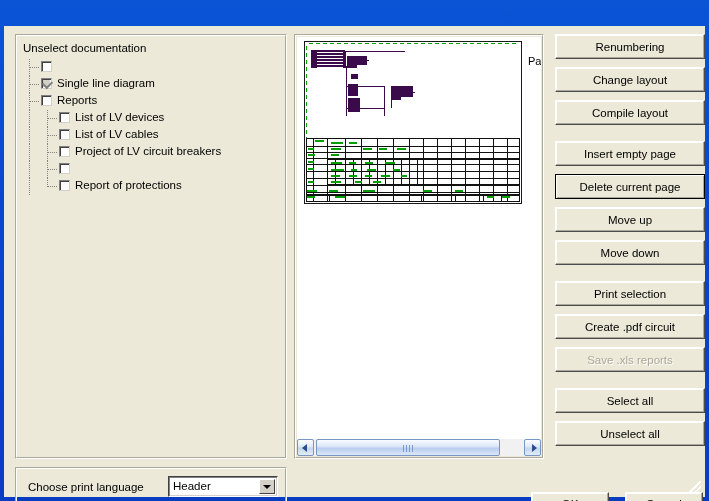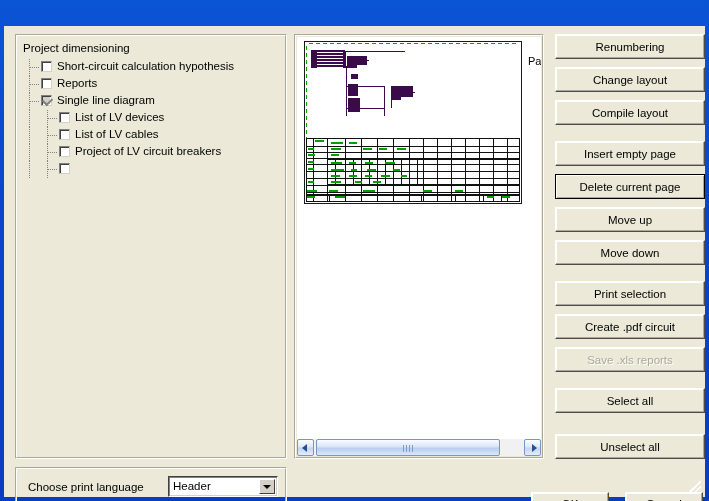--- a/index.html
+++ b/index.html
@@ -196,43 +196,42 @@
 </head>
 <body>
 
 <div id="window">
 
 
   <div id="client">
 
     <div class="groupbox" id="tree-panel">
       <div class="groupbox-inner"></div>
-      <div id="tree-legend">Project dimensioning</div>
+      <div id="tree-legend">Unselect documentation</div>
       <div id="tree-body">
           <div class="tnode">
             <span class="vline" style="left: 6px; top: 0px; height: 17px;"></span>
             <span class="hline" style="left: 7px;"></span>
             <span class="cbox" style="left: 18px;"></span>
-            <span class="tlabel" style="left: 34px;">Short-circuit calculation hypothesis</span>
-          </div>
-          <div class="tnode">
-            <span class="vline" style="left: 6px; top: 0px; height: 17px;"></span>
-            <span class="hline" style="left: 7px;"></span>
-            <span class="cbox" style="left: 18px;"></span>
-            <span class="tlabel" style="left: 34px;">Reports</span>
           </div>
           <div class="tnode">
             <span class="vline" style="left: 6px; top: 0px; height: 17px;"></span>
             <span class="hline" style="left: 7px;"></span>
             <span class="cbox checked" style="left: 18px;">
               <i class="tick"></i>
             </span>
             <span class="tlabel" style="left: 34px;">Single line diagram</span>
           </div>
           <div class="tnode">
+            <span class="vline" style="left: 6px; top: 0px; height: 17px;"></span>
+            <span class="hline" style="left: 7px;"></span>
+            <span class="cbox" style="left: 18px;"></span>
+            <span class="tlabel" style="left: 34px;">Reports</span>
+          </div>
+          <div class="tnode">
             <span class="vline" style="left: 24px; top: 0px; height: 17px;"></span>
             <span class="vline" style="left: 6px; top: 0px; height: 17px;"></span>
             <span class="hline" style="left: 25px;"></span>
             <span class="cbox" style="left: 36px;"></span>
             <span class="tlabel" style="left: 52px;">List of LV devices</span>
           </div>
           <div class="tnode">
             <span class="vline" style="left: 24px; top: 0px; height: 17px;"></span>
             <span class="vline" style="left: 6px; top: 0px; height: 17px;"></span>
             <span class="hline" style="left: 25px;"></span>
@@ -244,20 +243,27 @@
             <span class="vline" style="left: 6px; top: 0px; height: 17px;"></span>
             <span class="hline" style="left: 25px;"></span>
             <span class="cbox" style="left: 36px;"></span>
             <span class="tlabel" style="left: 52px;">Project of LV circuit breakers</span>
           </div>
           <div class="tnode">
             <span class="vline" style="left: 24px; top: 0px; height: 17px;"></span>
             <span class="vline" style="left: 6px; top: 0px; height: 17px;"></span>
             <span class="hline" style="left: 25px;"></span>
             <span class="cbox" style="left: 36px;"></span>
+          </div>
+          <div class="tnode">
+            <span class="vline" style="left: 24px; top: 0px; height: 9px;"></span>
+            <span class="vline" style="left: 6px; top: 0px; height: 17px;"></span>
+            <span class="hline" style="left: 25px;"></span>
+            <span class="cbox" style="left: 36px;"></span>
+            <span class="tlabel" style="left: 52px;">Report of protections</span>
           </div>
         </div>
     </div>
 
     <div class="groupbox" id="preview-panel">
       <div class="groupbox-inner"></div>
       <div id="preview-surface">
         <div id="sheet">
             <div class="sheet-green" style="left: 4px; top: 1px; width: 4px; height: 1px; background: rgb(0, 160, 0);"></div>
             <div class="sheet-green" style="left: 11px; top: 1px; width: 4px; height: 1px; background: rgb(0, 160, 0);"></div>
@@ -442,21 +448,21 @@
         <div class="btn" style="top: 41px;">Change layout</div>
         <div class="btn" style="top: 74px;">Compile layout</div>
         <div class="btn" style="top: 115px;">Insert empty page</div>
         <div class="btn default" style="top: 148px;">Delete current page</div>
         <div class="btn" style="top: 181px;">Move up</div>
         <div class="btn" style="top: 214px;">Move down</div>
         <div class="btn" style="top: 255px;">Print selection</div>
         <div class="btn" style="top: 288px;">Create .pdf circuit</div>
         <div class="btn disabled" style="top: 321px;">Save .xls reports</div>
         <div class="btn" style="top: 362px;">Select all</div>
-        <div class="btn" style="top: 408px;">Unselect all</div>
+        <div class="btn" style="top: 395px;">Unselect all</div>
       </div>
 
     <div class="btn-bottom" id="ok-button">OK</div>
     <div class="btn-bottom" id="cancel-button">Cancel</div>
 
     <div id="grip"></div>
   </div>
 </div>
 
 </body></html>

